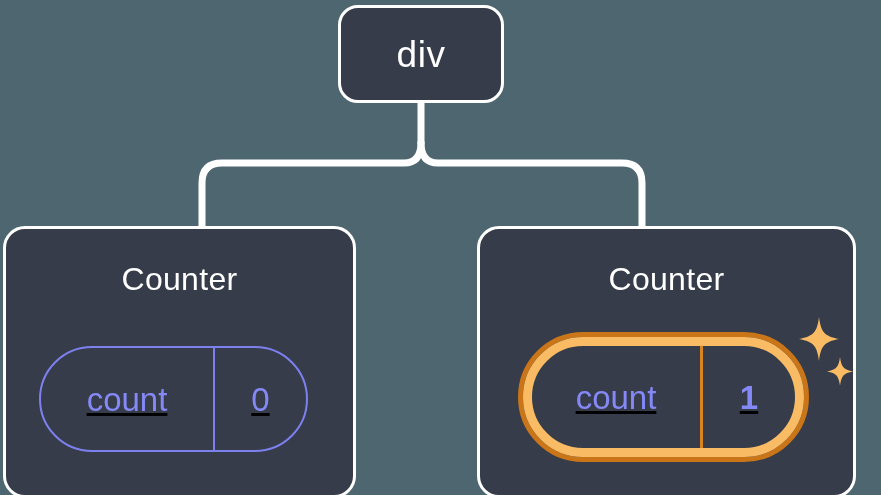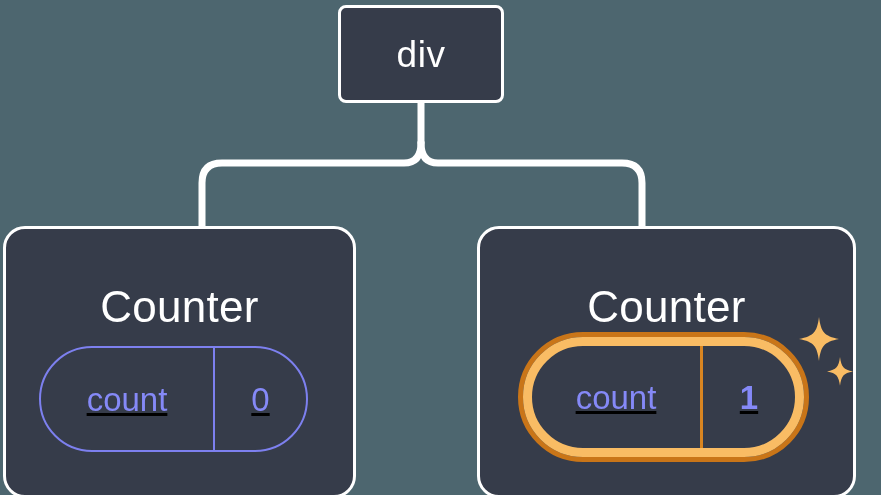--- a/index.html
+++ b/index.html
@@ -27,21 +27,21 @@
     width: 881px;
     height: 495px;
   }
 
   
   .node {
     position: absolute;
     box-sizing: border-box;
     background: #363c4a;
     border: 3px solid #ffffff;
-    border-radius: 8px;
+    border-radius: 20px;
     display: flex;
     flex-direction: column;
     align-items: center;
   }
 
   .node-root {
     left: 338px;
     top: 5px;
     width: 166px;
     height: 98px;
@@ -58,23 +58,23 @@
     width: 353px;
     height: 272px;
     top: 226px;
     border-radius: 22px;
   }
   .node-child-left  { left: 3px; }
   .node-child-right { left: 477px; width: 379px; }
 
   .node-title {
     color: #ffffff;
-    font-size: 44px;
+    font-size: 32px;
     letter-spacing: 0.3px;
-    margin-top: 56px;
+    margin-top: 34px;
     line-height: 1;
   }
 
   
   .pill-wrap {
     position: absolute;
     text-decoration: underline;
   }
   .pill-wrap-left  { left: 39px;  top: 346px; }
   .pill-wrap-right { left: 518px; top: 332px; }

